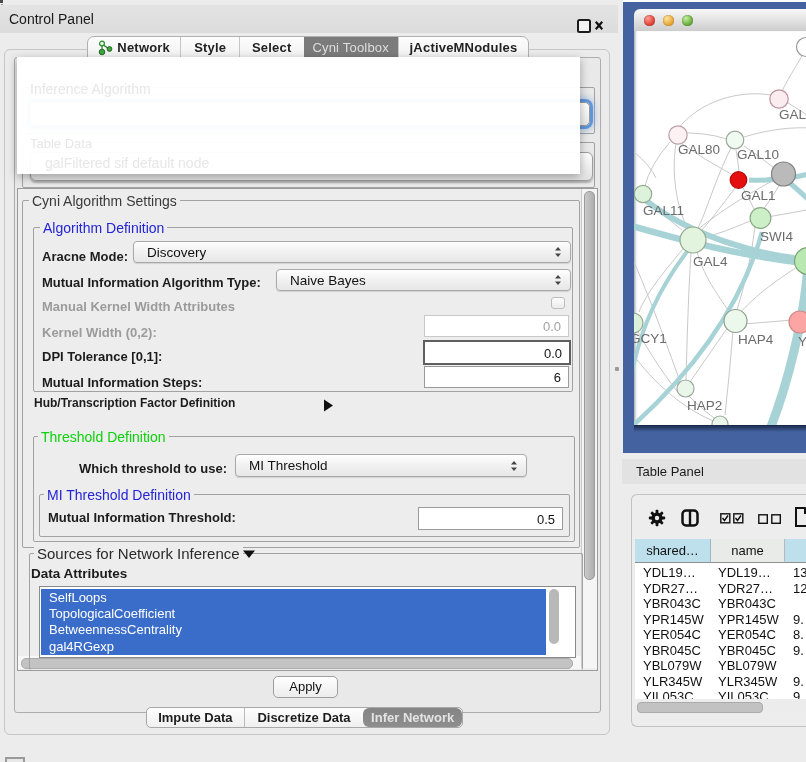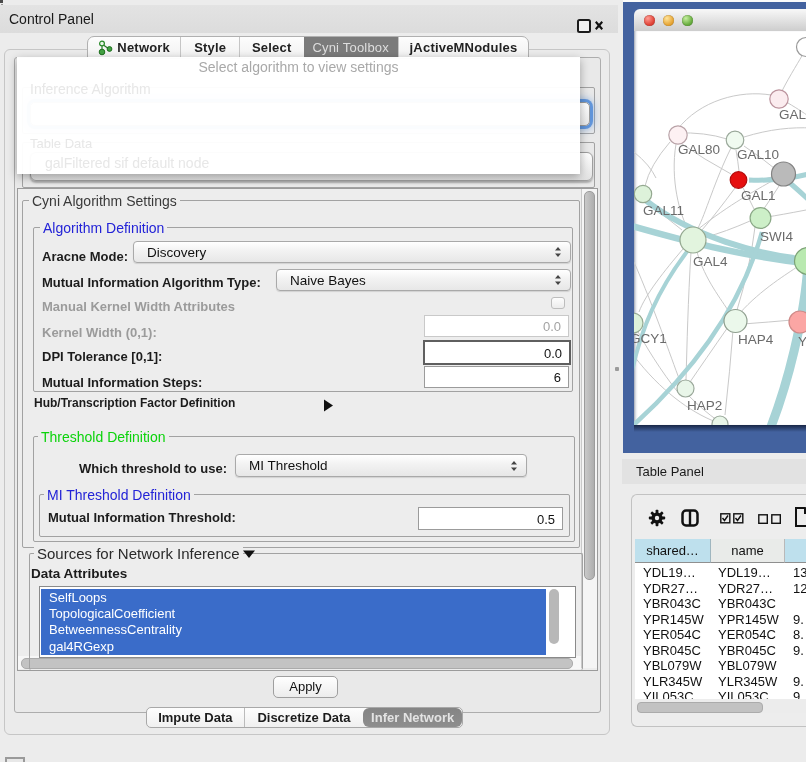--- a/index.html
+++ b/index.html
@@ -62,21 +62,20 @@
 
 <div class="group" style="left:22px;top:87px;width:571px;height:45px;"></div>
 <div class="abs" style="left:30px;top:102px;width:558px;height:22px;border-radius:5px;background:linear-gradient(#fff,#e9e9e9);border:1px solid #9a9a9a;box-shadow:0 0 0 3px rgba(75,135,215,0.8), 0 0 7px 4px rgba(95,150,220,0.5);"></div>
 <div class="group" style="left:22px;top:142px;width:571px;height:44px;"></div>
 <div class="abs" style="left:30px;top:152px;width:561px;height:27px;border-radius:6px;background:linear-gradient(#fdfdfd,#e2e2e2);border:1px solid #9e9e9e;box-shadow:0 1.5px 2px rgba(0,0,0,0.28);"></div>
 
 <div class="abs" style="left:17px;top:57px;width:563px;height:117px;background:rgba(255,255,255,0.97);box-shadow:0 3px 9px rgba(0,0,0,0.32);">
   <div class="abs" style="left:13px;top:24px;font-size:14px;color:#e7e7e7;">Inference Algorithm</div>
   <div class="abs" style="left:13px;top:79px;font-size:13px;color:#e7e7e7;">Table Data</div>
   <div class="abs" style="left:28px;top:98px;font-size:14px;color:#e7e7e7;">galFiltered sif default node</div>
-  <div class="abs" style="left:0;top:2px;width:563px;text-align:center;font-size:14px;color:#a9a9a9;">Select algorithm to view settings</div>
 </div>
 
 <div class="abs" style="left:17px;top:188px;width:579px;height:481px;border:1px solid #9b9b9b;background:#ededed;"></div>
 
 <div class="abs" style="left:581px;top:189px;width:15px;height:479px;background:#f5f5f5;border-left:1px solid #c9c9c9;"></div>
 <div class="abs" style="left:584px;top:191px;width:9px;height:387px;border-radius:5px;background:linear-gradient(90deg,#c9c9c9,#aeaeae);border:1px solid #9c9c9c;"></div>
 
 <div class="abs" style="left:18px;top:656px;width:563px;height:13px;background:#f7f7f7;"></div>
 <div class="abs" style="left:21px;top:658px;width:550px;height:9px;border-radius:5px;background:#c3c3c3;border:1px solid #ababab;"></div>
 
@@ -98,21 +97,21 @@
 <div class="combo" style="left:276px;top:269px;width:293px;height:20px;">
   <span class="ct">Naive Bayes</span>
   <svg class="arr" viewBox="0 0 8 12">
       <path d="M1 4.5 L4 1 L7 4.5 Z M1 7.5 L4 11 L7 7.5 Z" fill="#444"></path>
     </svg>
 </div>
 
 <div class="lbl b dis abs" style="left:42px;top:299px;">Manual Kernel Width Attributes</div>
 <div class="abs" style="left:551px;top:297px;width:12px;height:10px;border:1px solid #bdbdbd;border-radius:3px;background:linear-gradient(#fdfdfd,#ececec);"></div>
 
-<div class="lbl b dis abs" style="left:42px;top:325px;">Kernel Width (0,1):</div>
+<div class="lbl b dis abs" style="left:42px;top:325px;">Kernel Width (0,2):</div>
 <div class="tfield" style="left:424px;top:315px;width:143px;height:20px;border:1px solid #c9c9c9;">
     <span style="color:#a3a3a3;">0.0</span>
   </div>
 
 <div class="lbl b abs" style="left:42px;top:349px;">DPI Tolerance [0,1]:</div>
 <div class="tfield" style="left:423px;top:340px;width:144px;height:21px;border:2px solid #5f5f5f;">
     <span>0.0</span>
   </div>
 
 <div class="lbl b abs" style="left:42px;top:375px;">Mutual Information Steps:</div>

